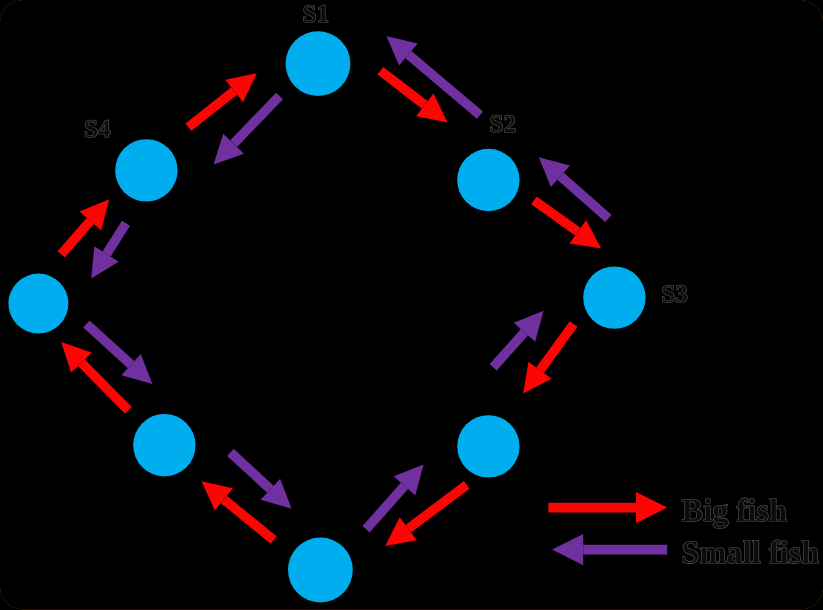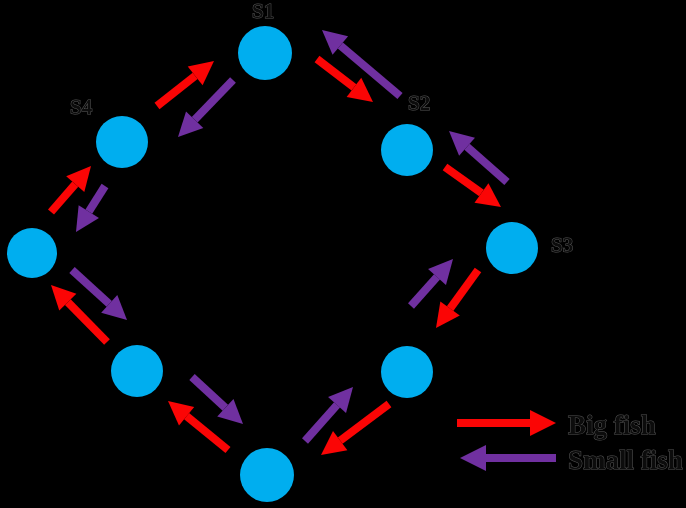--- a/index.html
+++ b/index.html
@@ -7,20 +7,21 @@
     padding: 0;
     background: #000000;
   }
   .stage {
     position: relative;
     width: 686px;
     height: 508px;
     background: #a16207;
     overflow: hidden;
     font-family: "Liberation Serif", "DejaVu Serif", serif;
+    border-radius: 19px;
   }
   svg { display: block; }
   .node-label, .legend-label {
     font-family: "Liberation Serif", "DejaVu Serif", serif;
     font-weight: bold;
   }
 </style>
 </head>
 <body>
 

